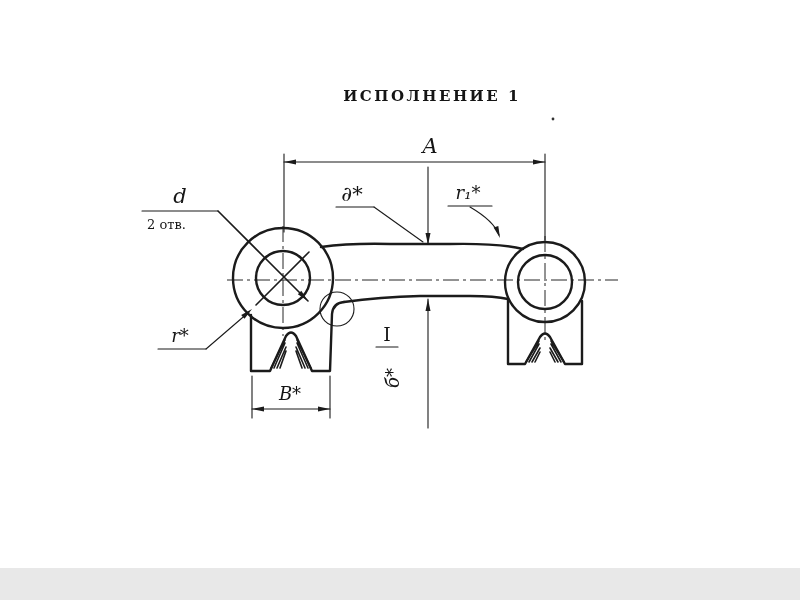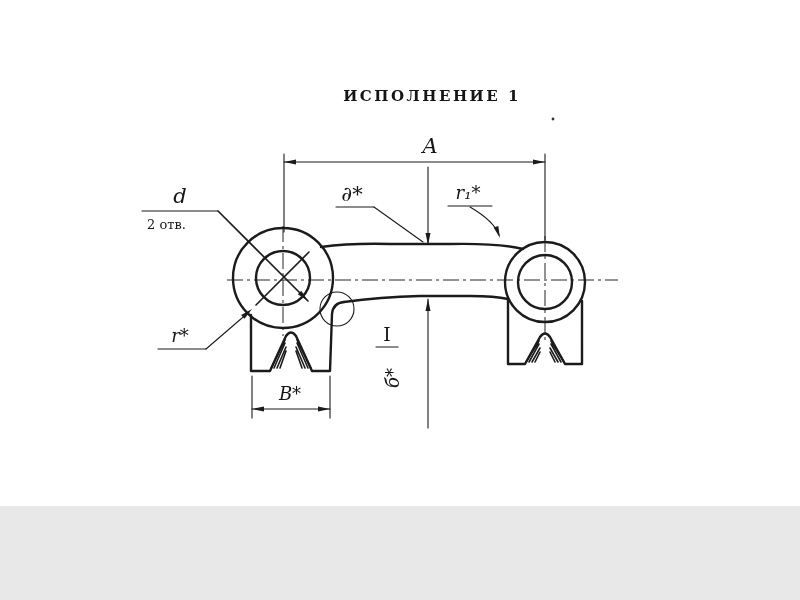--- a/index.html
+++ b/index.html
@@ -1,18 +1,18 @@
 <!DOCTYPE html>
 <html><head>
 <meta charset="utf-8">
 <style>
   html,body{margin:0;padding:0;background:#e8e8e8;}
   .page{
     position:relative;
-    width:800px;height:506px;
+    width:800px;height:568px;
     margin:0 auto;
     background:#ffffff;
     font-family:"DejaVu Serif", serif;
     overflow:hidden;
   }
   svg{display:block;}
   .outline{fill:none;stroke:#1b1b1b;stroke-width:2.4;stroke-linejoin:round;stroke-linecap:round;}
   .thin{fill:none;stroke:#1b1b1b;stroke-width:1.1;stroke-linecap:round;}
   .center{fill:none;stroke:#262626;stroke-width:1;stroke-dasharray:16 4 3 4;}
   .hatch{fill:none;stroke:#1b1b1b;stroke-width:1.6;stroke-linecap:round;}

